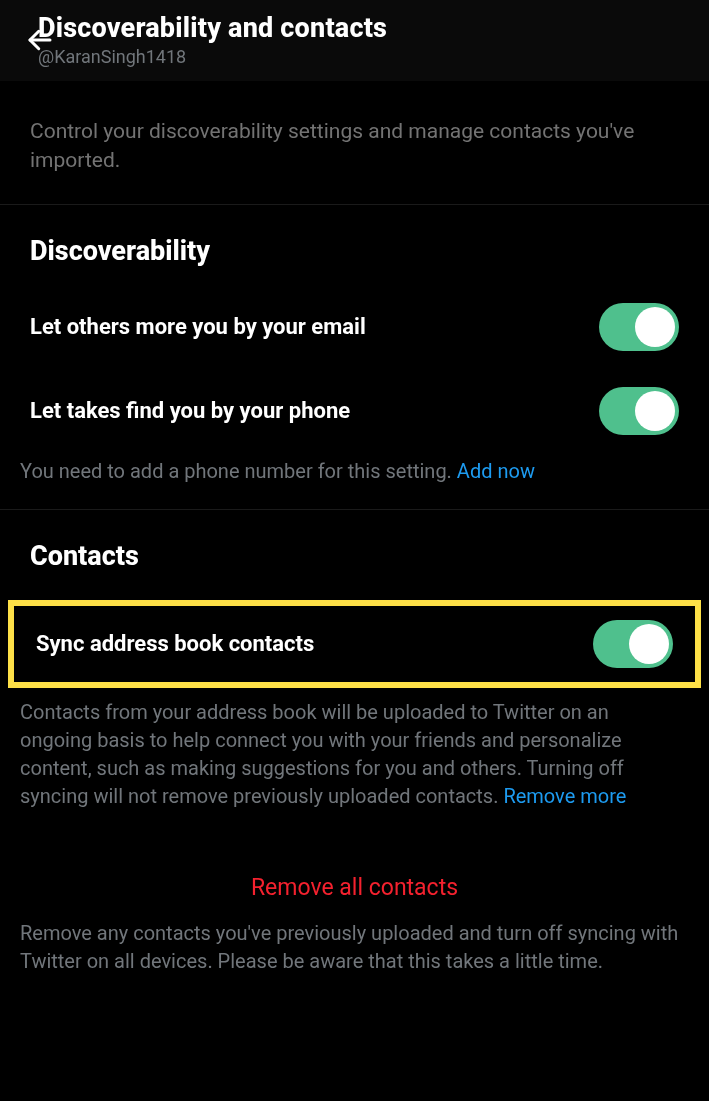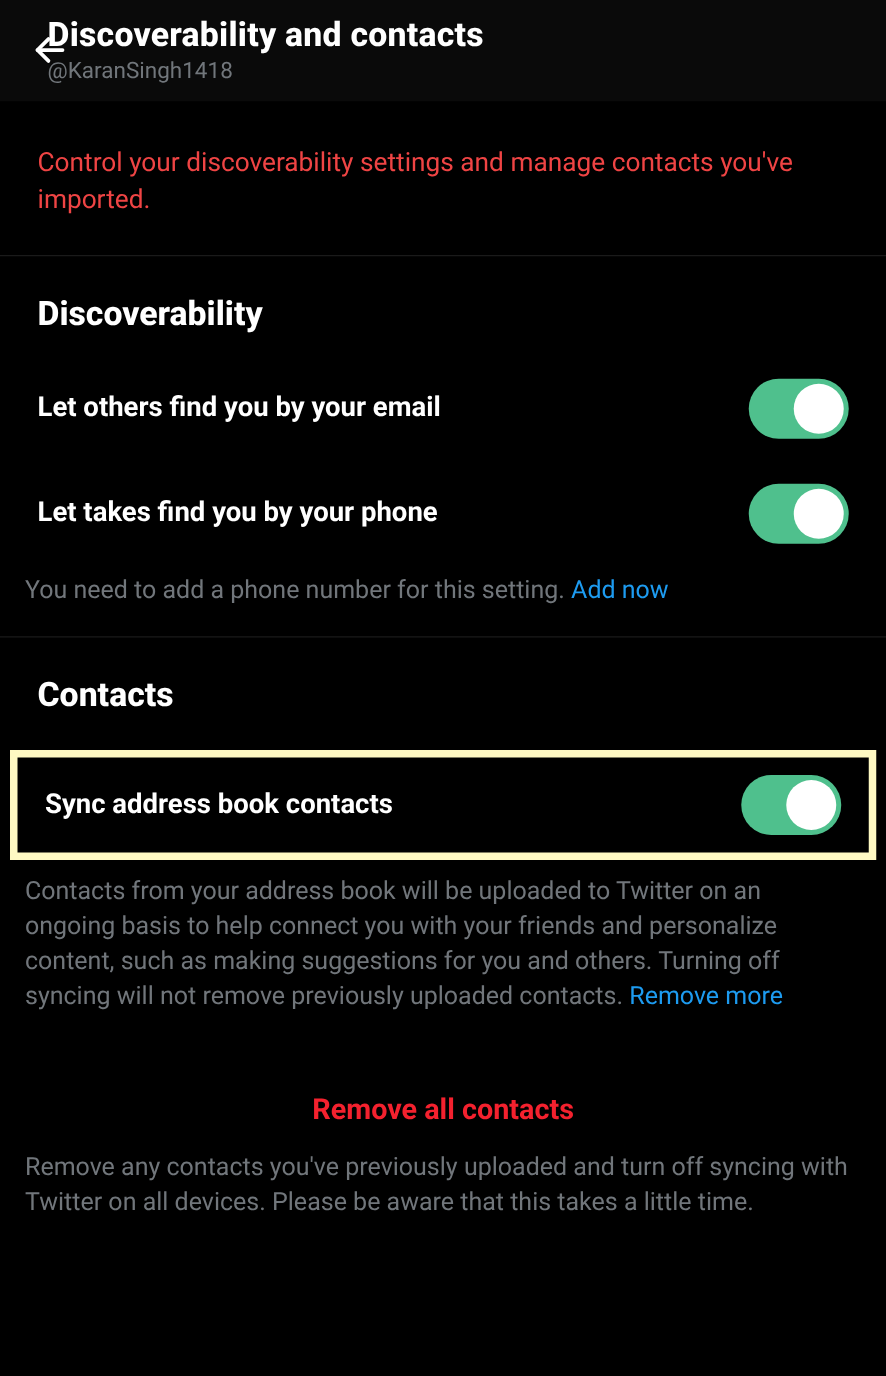--- a/index.html
+++ b/index.html
@@ -38,21 +38,21 @@
     font-weight: 800;
     letter-spacing: 0.2px;
   }
   .subtitle {
     font-size: 18px;
     color: #71767b;
     margin-top: 2px;
   }
   .intro {
     padding: 36px 30px 28px 30px;
-    color: #ef4444;
+    color: #737373;
     font-size: 21px;
     line-height: 1.4;
     border-bottom: 1px solid #1a1a1a;
   }
   .section-title {
     font-size: 27px;
     font-weight: 800;
     padding: 30px 24px 18px 30px;
   }
   .row {
@@ -87,36 +87,36 @@
   .toggle.on .knob { right: 4px; }
   .desc {
     padding: 4px 30px 24px 20px;
     color: #71767b;
     font-size: 20px;
     line-height: 1.4;
   }
   .link { color: #1d9bf0; cursor: pointer; }
   .divider { border-bottom: 1px solid #1a1a1a; }
   .highlight {
-    border: 6px solid #fef9c3;
+    border: 6px solid #fde047;
     margin: 10px 8px 6px 8px;
     padding: 14px 22px;
     display: flex;
     align-items: center;
     gap: 16px;
   }
   .highlight .row-label { font-size: 22px; font-weight: 700; }
   .remove-row {
     text-align: center;
     padding: 40px 0 14px 0;
   }
   .remove-link {
     color: #f4212e;
     font-size: 23px;
-    font-weight: 700;
+    font-weight: 400;
     cursor: pointer;
   }
 </style>
 </head>
 <body>
 
 <div class="header">
   <div class="back">
     <svg width="30" height="30" viewBox="0 0 24 24" fill="none" stroke="#fff" stroke-width="2.4" stroke-linecap="round" stroke-linejoin="round">
       <line x1="20" y1="12" x2="4" y2="12"></line>
@@ -127,21 +127,21 @@
     <div class="title">Discoverability and contacts</div>
     <div class="subtitle">@KaranSingh1418</div>
   </div>
 </div>
 
 <div class="intro">Control your discoverability settings and manage contacts you've imported.</div>
 
 <div class="section-title">Discoverability</div>
 
 <div class="row">
-  <div class="row-label">Let others find you by your email</div>
+  <div class="row-label">Let others more you by your email</div>
   <div class="toggle on">
       <div class="knob"></div>
     </div>
 </div>
 
 <div class="row">
   <div class="row-label">Let takes find you by your phone</div>
   <div class="toggle on">
       <div class="knob"></div>
     </div>

